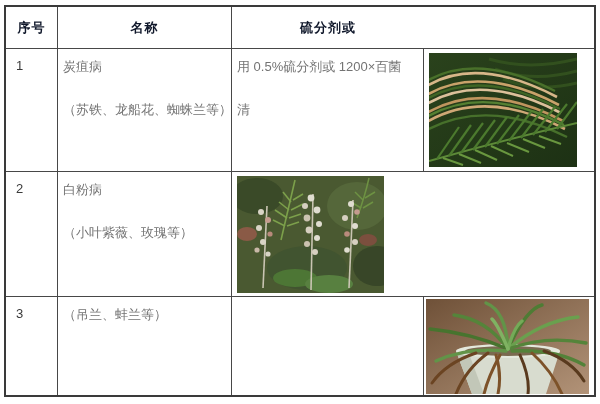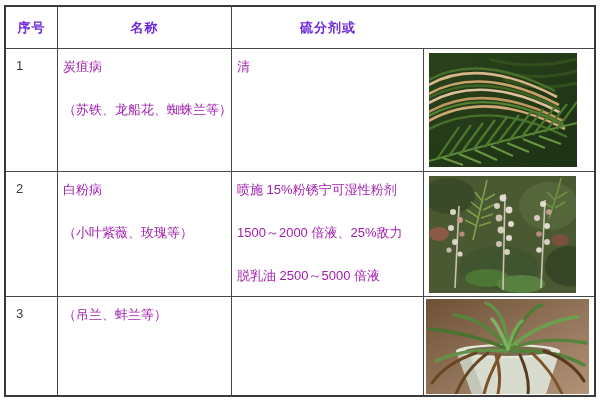--- a/index.html
+++ b/index.html
@@ -18,26 +18,26 @@
   }
   .row:not(:last-child){border-bottom:1px solid #474747;}
   .hrow{height:42px;}
   .r1{height:123px;}
   .r2{height:125px;}
   .r3{height:98px;}
   .c{box-sizing:border-box;overflow:hidden;position:relative;}
   .c:not(:last-child){border-right:1px solid #474747;}
   .th{
     display:flex;align-items:center;justify-content:center;
-    font-weight:bold;font-size:13px;color:#6d28d9;letter-spacing:1px;
+    font-weight:bold;font-size:13px;color:#0f172a;letter-spacing:1px;
   }
   .cnum{padding:9px 0 0 10px;font-size:13px;color:#3a3a3a;}
   .ctext{padding:9px 4px 0 5px;}
   .line{
-    height:43px;font-size:13px;line-height:17px;color:#a21caf;
+    height:43px;font-size:13px;line-height:17px;color:#737373;
     white-space:nowrap;overflow:hidden;
   }
   .cphoto{padding:4px 0 0 5px;}
   .cphoto.tight{padding:2px 0 0 2px;}
   .ph{display:block;}
 </style>
 </head>
 <body>
 
 <div class="page">
@@ -49,20 +49,21 @@
       <div class="c th">硫分剂或</div>
     </div>
 
     <div class="row r1">
       <div class="c cnum">1</div>
       <div class="c ctext">
         <div class="line">炭疽病</div>
         <div class="line">（苏铁、龙船花、蜘蛛兰等）</div>
       </div>
       <div class="c ctext">
+        <div class="line">用 0.5%硫分剂或 1200×百菌</div>
         <div class="line">清</div>
       </div>
       <div class="c cphoto">
         <svg class="ph" width="148" height="114" viewBox="0 0 148 114">
           <defs>
             <linearGradient id="g1" x1="0" y1="0" x2="1" y2="1">
               <stop offset="0" stop-color="#2a421c"></stop>
                 <stop offset="1" stop-color="#1d3114"></stop>
             </linearGradient>
           </defs>
@@ -110,25 +111,20 @@
           </g>
         </svg>
       </div>
     </div>
 
     <div class="row r2">
       <div class="c cnum">2</div>
       <div class="c ctext">
         <div class="line">白粉病</div>
         <div class="line">（小叶紫薇、玫瑰等）</div>
-      </div>
-      <div class="c ctext">
-        <div class="line">喷施 15%粉锈宁可湿性粉剂</div>
-        <div class="line">1500～2000 倍液、25%敌力</div>
-        <div class="line">脱乳油 2500～5000 倍液</div>
       </div>
       <div class="c cphoto">
         <svg class="ph" width="147" height="117" viewBox="0 0 147 117">
           <rect width="147" height="117" fill="#4a5931"></rect>
           <ellipse cx="20" cy="20" rx="26" ry="18" fill="#3a4a28"></ellipse>
           <ellipse cx="120" cy="30" rx="30" ry="24" fill="#55673a"></ellipse>
           <ellipse cx="70" cy="92" rx="40" ry="22" fill="#415430"></ellipse>
           <ellipse cx="140" cy="90" rx="24" ry="20" fill="#384628"></ellipse>
           <ellipse cx="10" cy="58" rx="10" ry="7" fill="#8a5a46"></ellipse>
           <ellipse cx="131" cy="64" rx="9" ry="6" fill="#7b4f3e"></ellipse>

